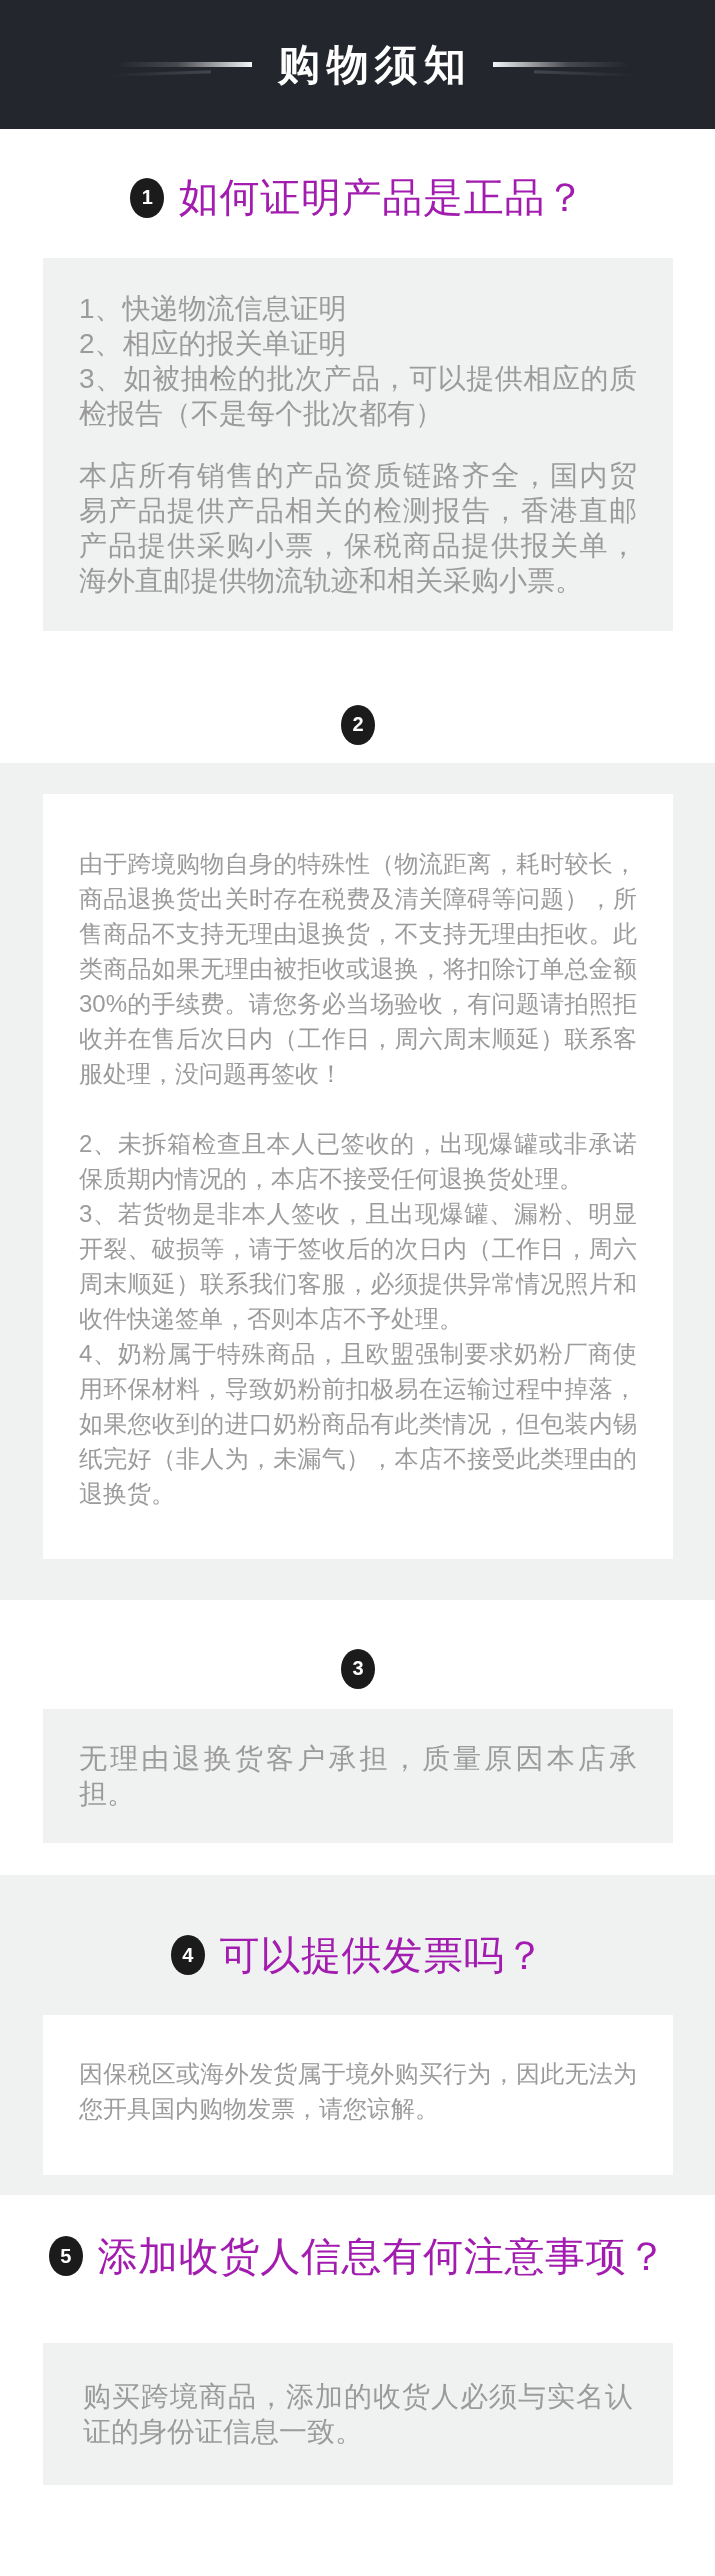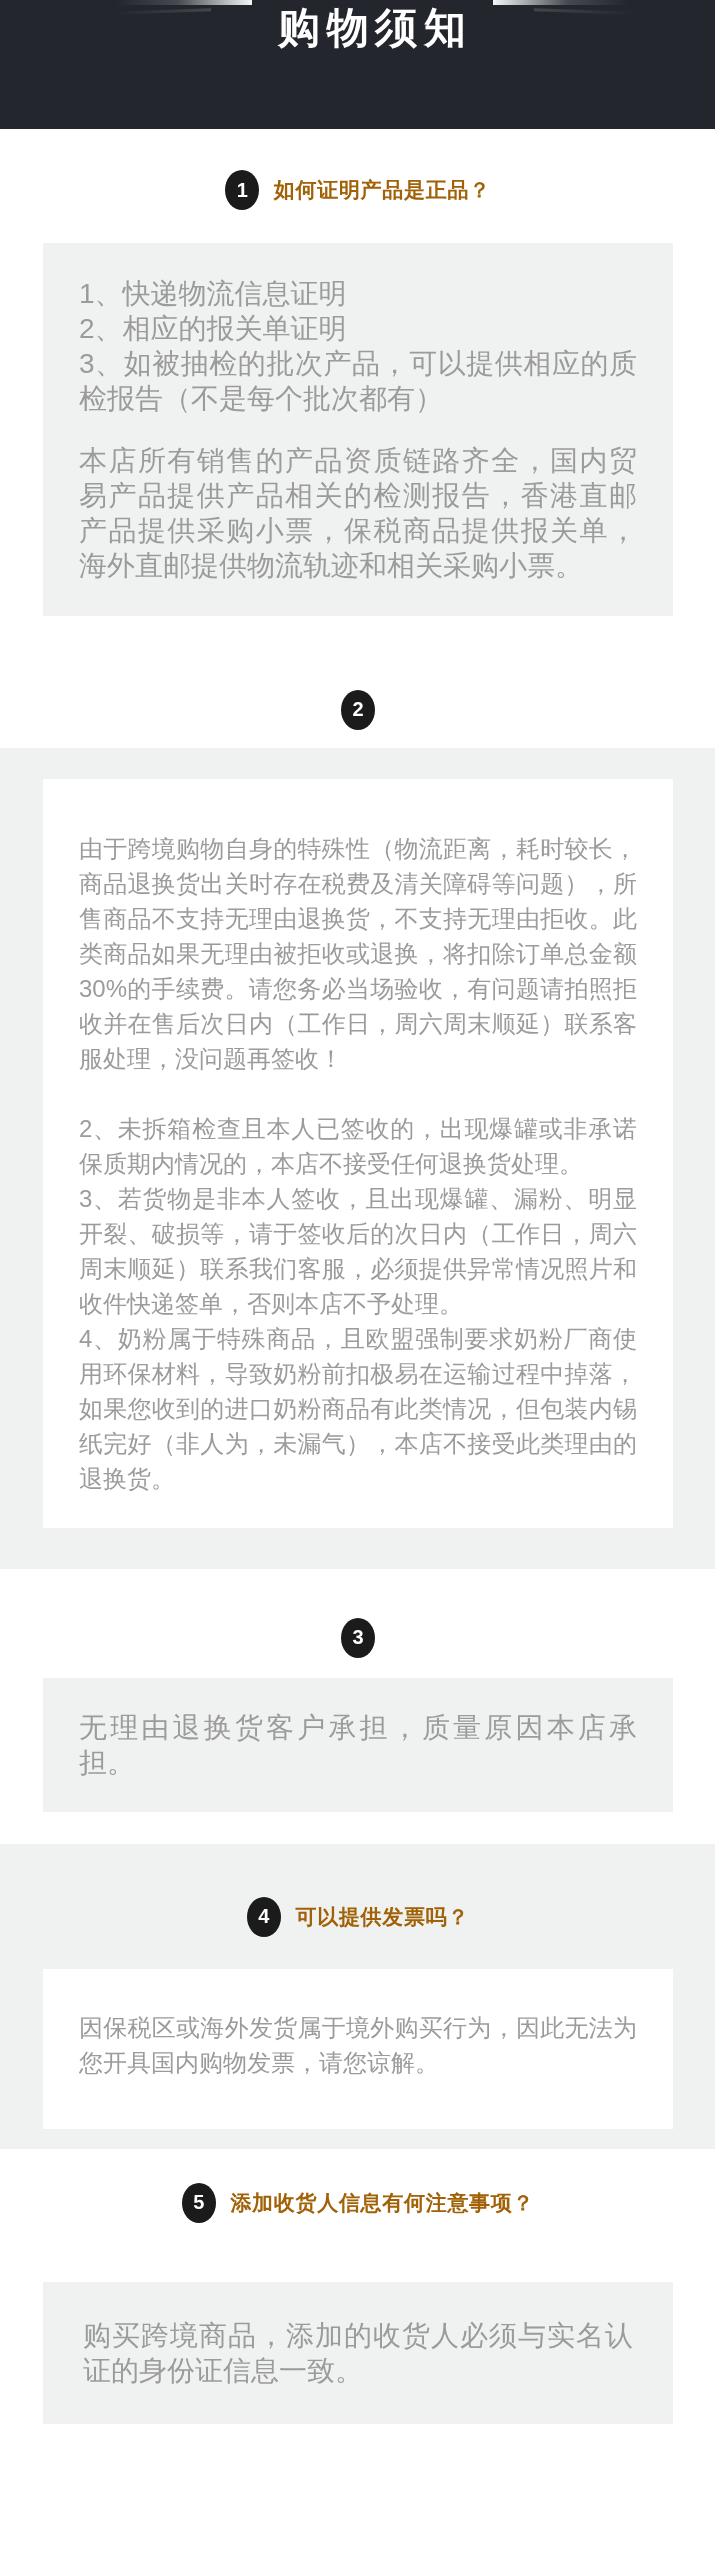--- a/index.html
+++ b/index.html
@@ -4,21 +4,21 @@
 <style>
   html,body{margin:0;padding:0;}
   body{
     width:716px;height:2576px;overflow:hidden;background:#ffffff;
     font-family:"Liberation Sans","DejaVu Sans",sans-serif;
     -webkit-font-smoothing:antialiased;
   }
   
   .header{
     height:129px;background:#23262d;
-    display:flex;align-items:flex-start;justify-content:center;gap:20px;padding-left:28px;
+    display:flex;align-items:center;justify-content:center;gap:20px;padding-left:28px;
   }
   .page-title{
     color:#ffffff;font-size:42px;font-weight:bold;letter-spacing:6.6px;
     padding-left:6.6px;white-space:nowrap;
   }
   .orn{position:relative;width:136px;height:4.6px;flex:none;}
   .orn-left{background:linear-gradient(90deg,rgba(255,255,255,0) 0%,rgba(255,255,255,.16) 45%,#f4f5f7 100%);}
   .orn-right{background:linear-gradient(270deg,rgba(255,255,255,0) 0%,rgba(255,255,255,.16) 45%,#f4f5f7 100%);}
   .orn-left::after,.orn-right::after{
     content:"";position:absolute;top:10px;height:2.7px;width:99px;opacity:.5;
@@ -27,37 +27,37 @@
     background:linear-gradient(90deg,rgba(255,255,255,0),rgba(150,156,170,.55));}
   .orn-right::after{right:-4px;transform:rotate(2deg);
     background:linear-gradient(270deg,rgba(255,255,255,0),rgba(150,156,170,.55));}
   
   .qwrap{display:flex;align-items:center;justify-content:center;gap:14.6px;}
   .badge{
     width:34px;height:40px;border-radius:50%;background:#1b1b1b;flex:none;
     display:flex;align-items:center;justify-content:center;
     color:#ffffff;font-size:20px;font-weight:bold;
   }
-  .qtext{font-size:21px;font-weight:bold;color:#a16207;letter-spacing:0.7px;white-space:nowrap;}
+  .qtext{font-size:40px;font-weight:normal;color:#a21caf;letter-spacing:0.7px;white-space:nowrap;}
   .pad-q1{padding:41px 0 33px;}
   .pad-q2{padding:74px 0 18.6px;}
   .pad-q3{padding:49px 0 20px;}
   .pad-q5{padding:34px 0 34px;}
   
   .graybox{
     margin:0 43px;background:#f0f1f1;color:#9b9b9b;
     font-size:28px;line-height:35px;padding:33px 36px;text-align:justify;
   }
   .graybox p,.card p{margin:0;}
   .box-3{padding:32px 36px;}
   .box-5{padding:36px 40px;margin-top:25px;}
   .band{background:#f0f1f1;padding:30.5px 43px 41px;}
   .card{
     background:#ffffff;color:#9b9b9b;font-size:24px;line-height:35px;
-    padding:52px 36px 32px;text-align:justify;
+    padding:52px 36px 48px;text-align:justify;
   }
   .band4{background:#f0f1f1;margin-top:32px;padding:53px 0 20px;}
   .band4 .qwrap{padding:0 0 32px;}
   .card4{margin:0 43px;padding:41px 36px 49px;}
   .spacer{height:35px;}
   .spacer-sm{height:26.5px;}
 </style>
 </head>
 <body>
 

